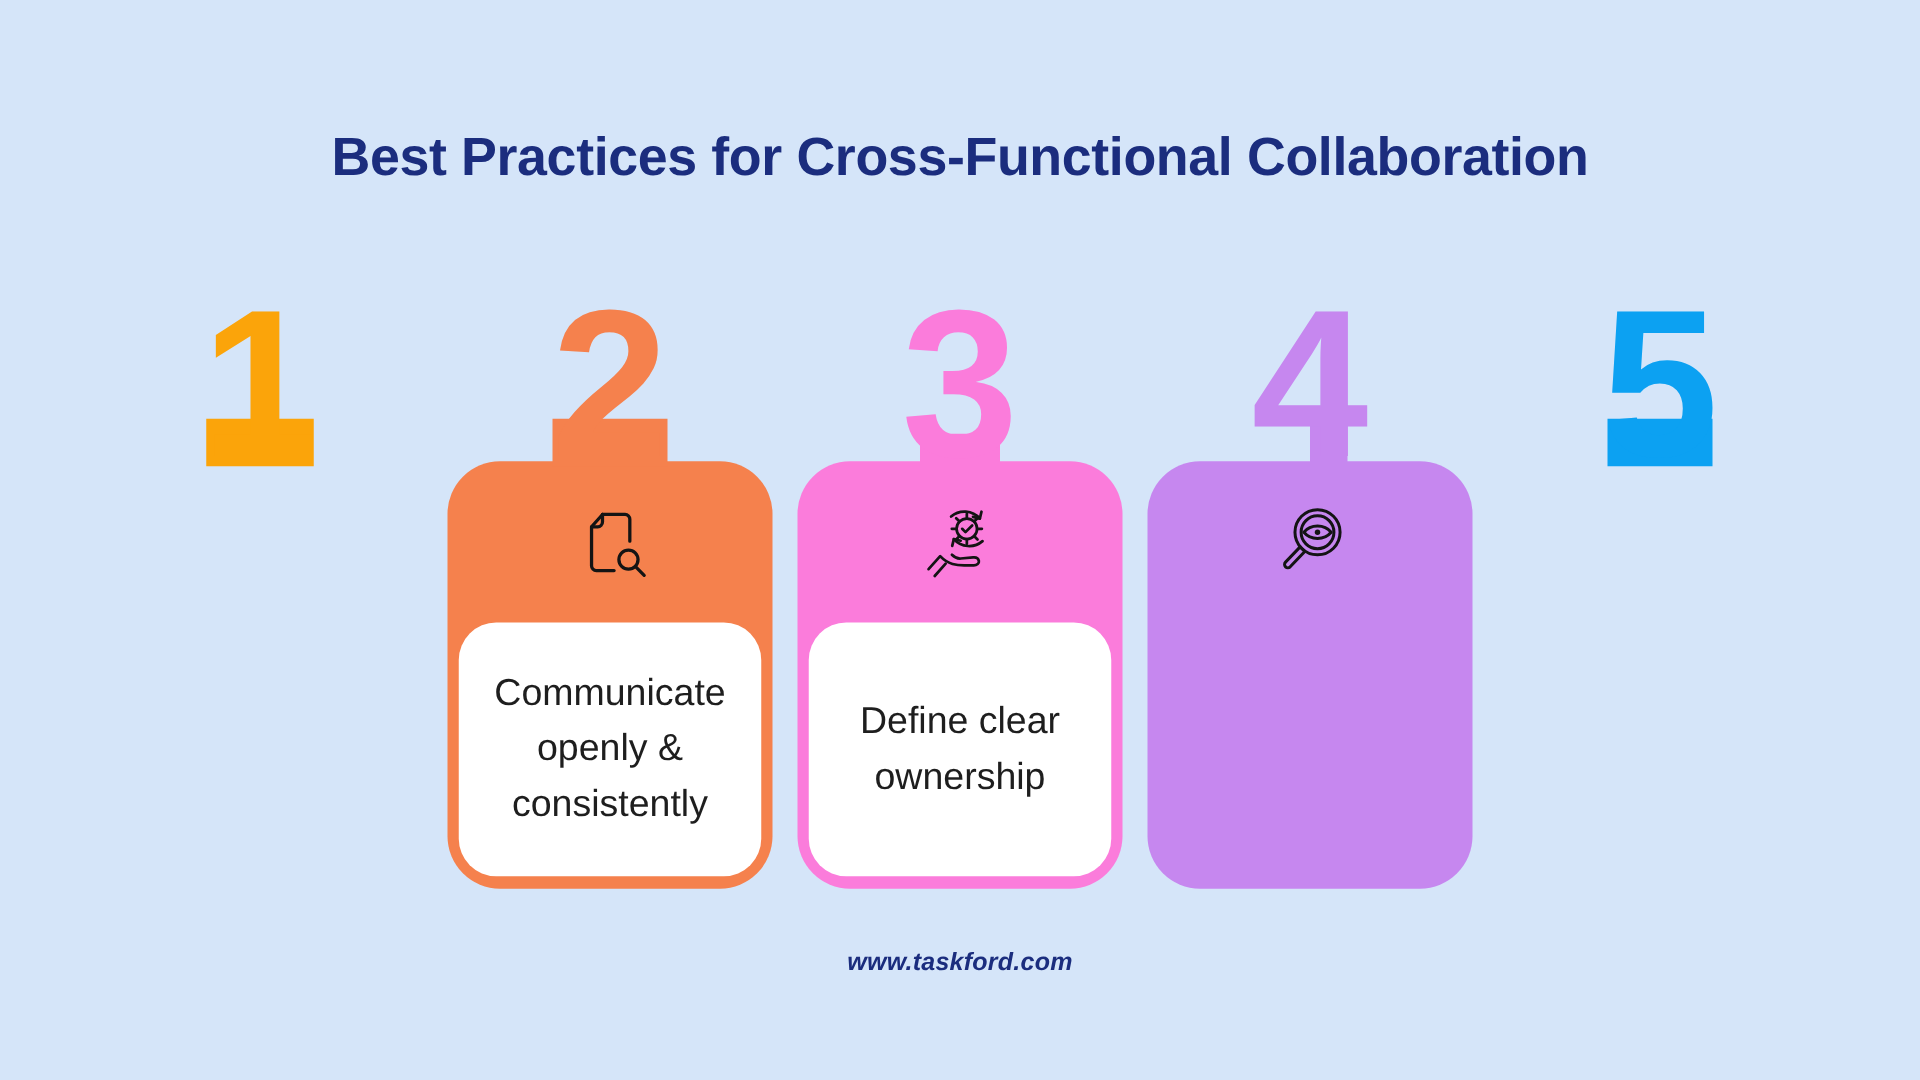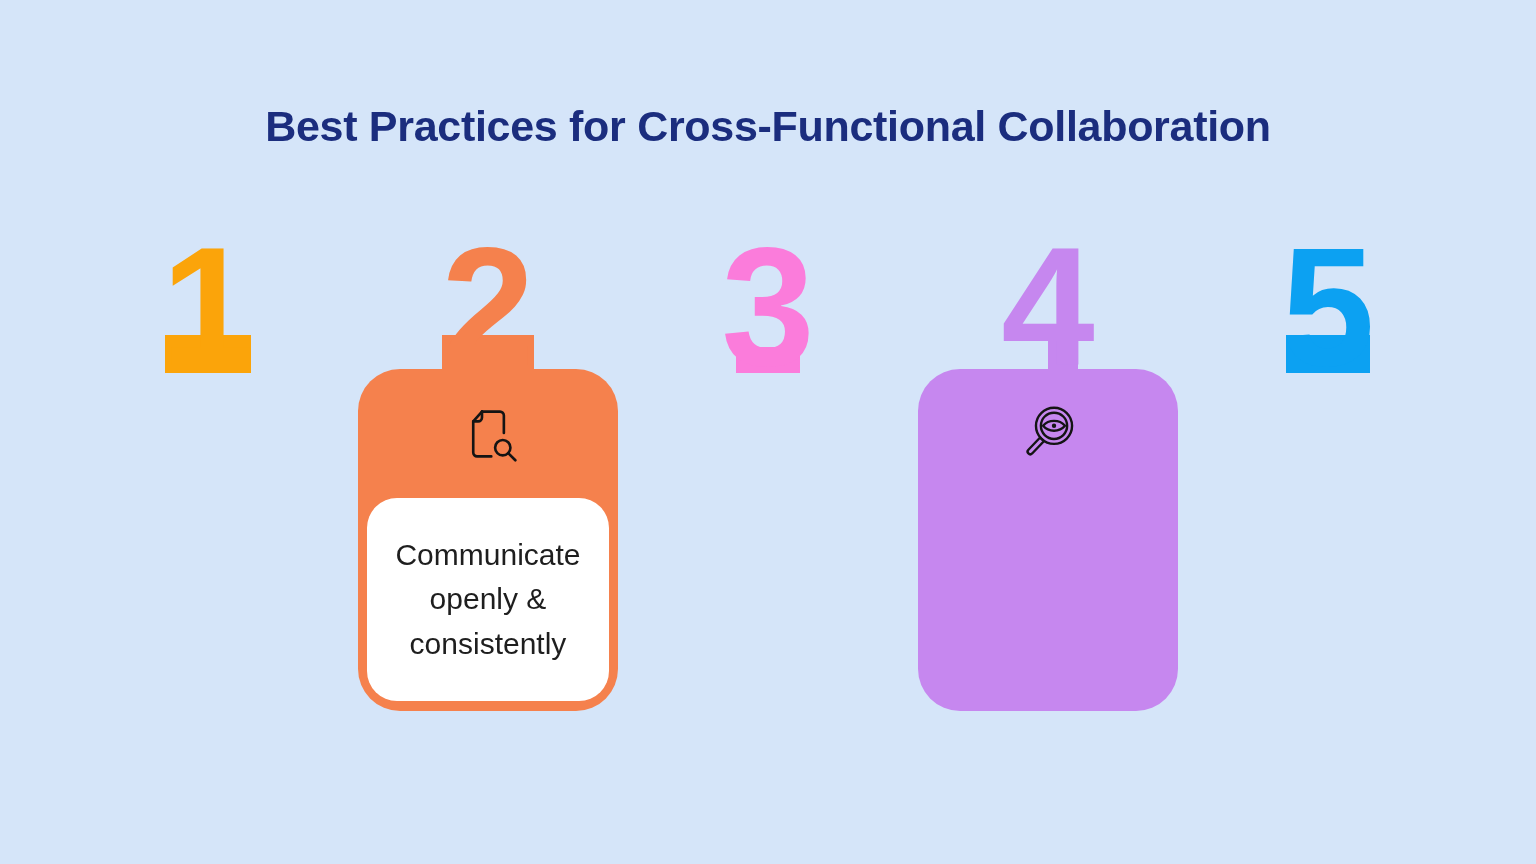--- a/index.html
+++ b/index.html
@@ -150,20 +150,39 @@
 openly &amp;
 consistently</div>
       </div>
     </div>
   </div>
       <div class="card-col" style="--card-color: #FB7CDB;">
     <div class="number-area">
       <div class="big-number">3</div>
       <div class="stem"></div>
     </div>
+    <div class="card">
+      <div class="icon-area">
+            <svg viewBox="0 0 64 64" fill="none" stroke="#141414" stroke-width="2" stroke-linecap="round" stroke-linejoin="round">
+    <circle cx="37" cy="22" r="7.5"></circle>
+    <path d="M37,11 v3.5 M44.8,14.2 l-2.5,2.5 M48,22 h-3.5 M44.8,29.8 l-2.5,-2.5 M37,33 v-3.5 M29.2,29.8 l2.5,-2.5 M26,22 h3.5 M29.2,14.2 l2.5,2.5"></path>
+    <path d="M33.6,22 l2.4,2.4 l4.9,-4.9"></path>
+    <path d="M25.5,13 A15,15 0 0 1 46.5,14.5"></path>
+    <path d="M46.5,14.5 l1.2,-5 M46.5,14.5 l-5,-1.2"></path>
+    <path d="M48.5,31 A15,15 0 0 1 27.5,29.5"></path>
+    <path d="M27.5,29.5 l-1.2,5 M27.5,29.5 l5,1.2"></path>
+    <path d="M9,51.5 l8.5,-9.5 c2.5,2.7 5.6,4.7 9,5.7 c2.8,0.8 5.7,1 8.6,1 h7 c2.3,0 4,-1.4 3.7,-3.2 c-0.3,-1.7 -2,-2.8 -4.2,-2.6 l-9,0.8 c-2.6,0.2 -4.8,-0.9 -6.5,-2.7"></path>
+    <path d="M13.5,56.5 l8,-9"></path>
+  </svg>
+          </div>
+      <div class="white-panel">
+        <div class="practice-text">Define clear
+ownership</div>
+      </div>
+    </div>
   </div>
       <div class="card-col" style="--card-color: #C687EF;">
     <div class="number-area">
       <div class="big-number">4</div>
       <div class="stem"></div>
     </div>
     <div class="card">
       <div class="icon-area">
             <svg viewBox="0 0 64 64" fill="none" stroke="#141414" stroke-width="2.2" stroke-linecap="round" stroke-linejoin="round">
     <circle cx="37.5" cy="24.5" r="16.5"></circle>
@@ -176,13 +195,14 @@
     </div>
   </div>
       <div class="card-col" style="--card-color: #0CA1F2;">
     <div class="number-area">
       <div class="big-number">5</div>
       <div class="stem"></div>
     </div>
   </div>
     </div>
 
+  <div class="footer">www.taskford.com</div>
 </div>
 
 </body></html>

